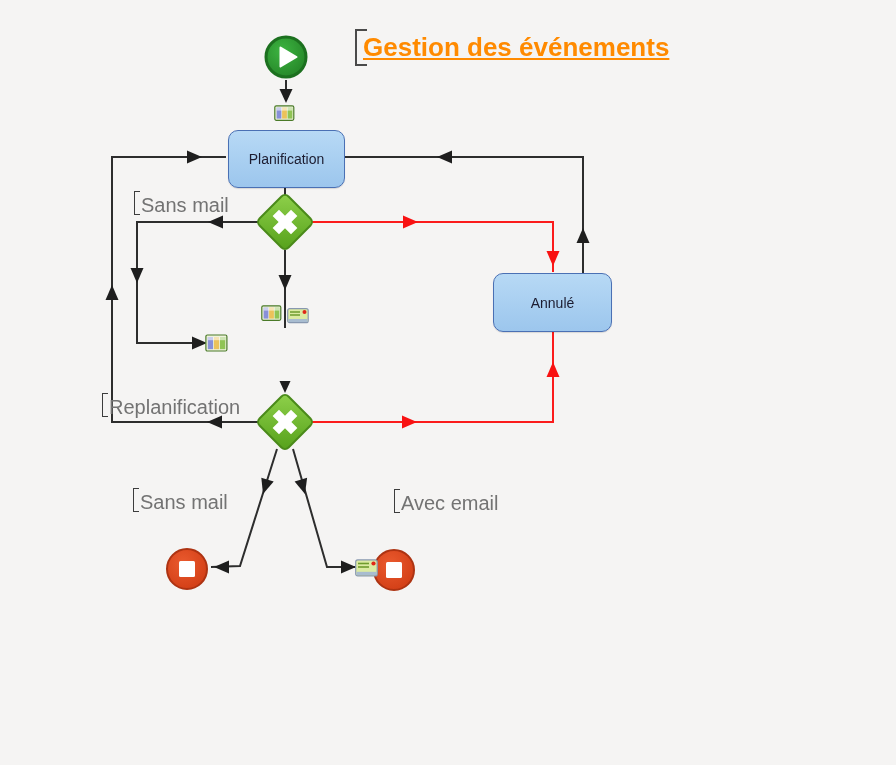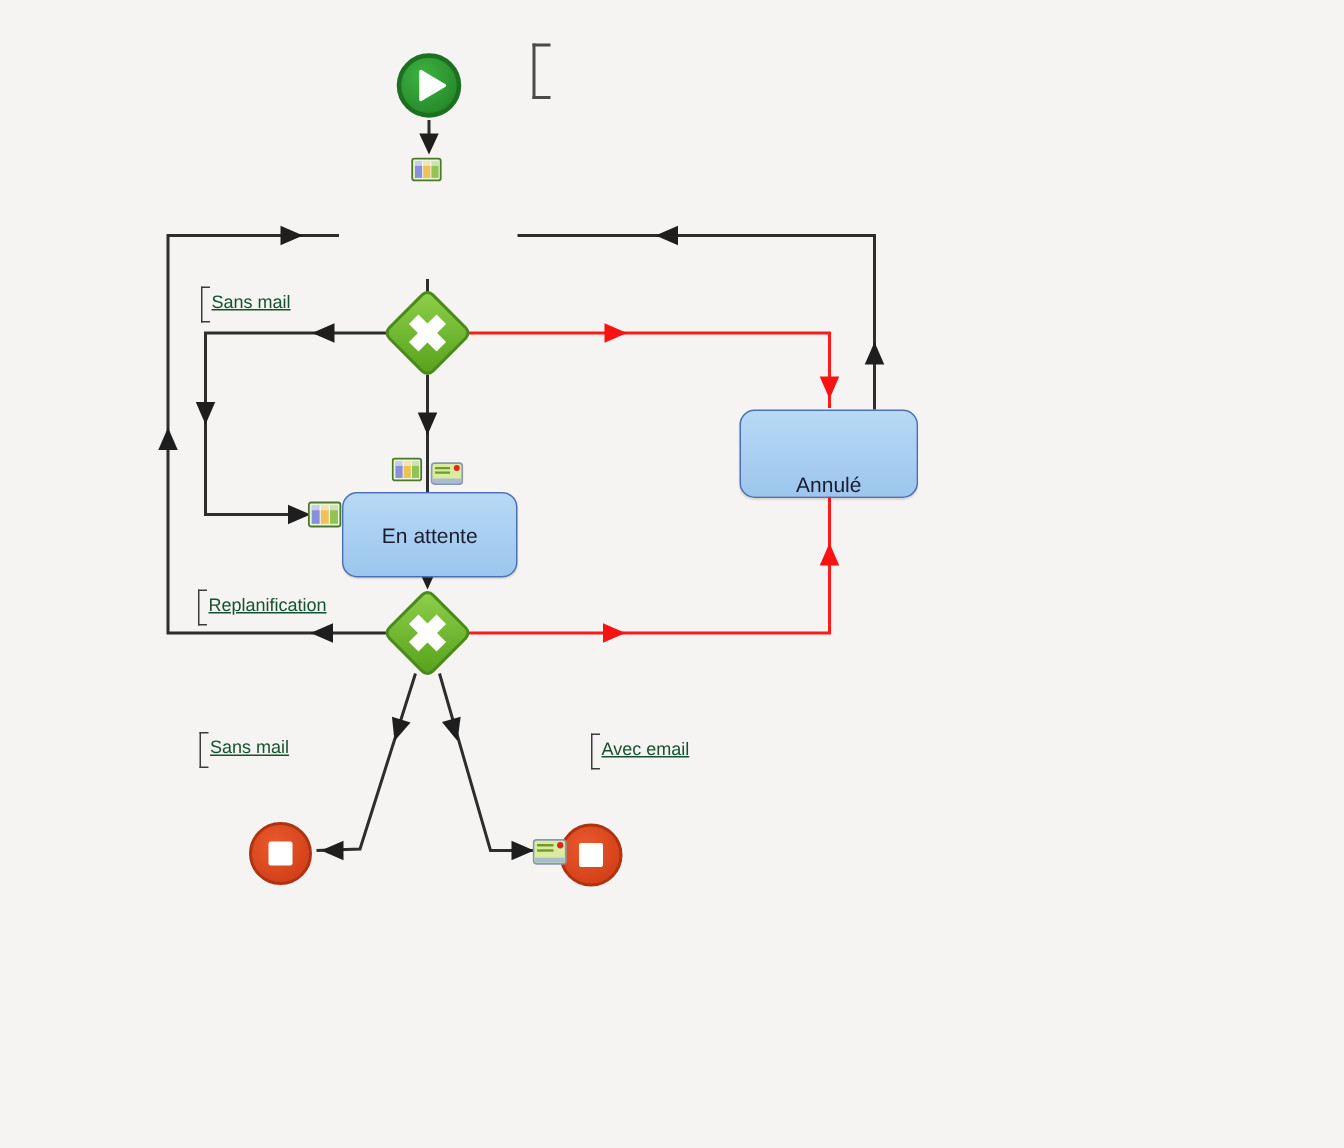--- a/index.html
+++ b/index.html
@@ -13,23 +13,22 @@
   .task{
     border:1.6px solid #4a70b4;border-radius:10px;
     background:linear-gradient(#b7d9f5,#9cc6ed);
     display:flex;align-items:center;justify-content:center;
     font-size:14px;color:#1c1c30;
     box-shadow:0 1px 1px rgba(0,0,0,0.12);
     cursor:default;
   }
   .icon{position:absolute;z-index:3;}
   .edge-label{
-    position:absolute;z-index:2;font-size:12px;color:#14532d;white-space:nowrap;
+    position:absolute;z-index:2;font-size:20px;color:#737373;white-space:nowrap;
     padding-left:7px;
-    text-decoration:underline;
   }
   .edge-label .bracket{
     position:absolute;left:0;top:-3px;width:5px;height:22px;
     border-left:1.6px solid #3c3c3c;border-top:1.6px solid #3c3c3c;border-bottom:1.6px solid #3c3c3c;
   }
   #title{
     position:absolute;left:363px;top:32px;z-index:2;
     font-size:26px;font-weight:bold;color:#ff8a00;
     text-decoration:underline;white-space:nowrap;cursor:pointer;
   }
@@ -80,40 +79,41 @@
     </g>
     <g fill="#f81212">
       <polygon points="418,222 403,215.5 403,228.5"></polygon>
       <polygon points="553,266 546.5,251 559.5,251"></polygon>
       <polygon points="417,422 402,415.5 402,428.5"></polygon>
       <polygon points="553,362 546.5,377 559.5,377"></polygon>
     </g>
   </svg>
 
   <div id="title-bracket"></div>
+  <div id="title">Gestion des événements</div>
 
   <div class="node" style="left:263px;top:34px;">
     <svg width="46" height="46">
       <defs>
         <radialGradient id="sg" cx="40%" cy="35%" r="75%">
           <stop offset="0%" stop-color="#3db441"></stop>
             <stop offset="100%" stop-color="#238226"></stop>
         </radialGradient>
       </defs>
       <circle cx="23" cy="23" r="20" fill="url(#sg)" stroke="#1c701f" stroke-width="3"></circle>
       <path d="M17.5,13.5 L33.5,23 L17.5,32.5 Z" fill="#ffffff" stroke="#ffffff" stroke-width="2" stroke-linejoin="round"></path>
     </svg>
   </div>
 
-
-  <div class="node task" style="left:228px;top:328px;width:115px;height:55px;">
-    <span>En attente</span>
-  </div>
-
-  <div class="node task" style="left:493px;top:273px;width:117px;height:57px;align-items:flex-end;">
+  <div class="node task" style="left:228px;top:130px;width:115px;height:56px;">
+    <span>Planification</span>
+  </div>
+
+
+  <div class="node task" style="left:493px;top:273px;width:117px;height:57px;">
     <span>Annulé</span>
   </div>
 
   <div class="node" style="left:253px;top:190px;">
     <svg width="64" height="64">
       <defs>
         <linearGradient id="gg1" x1="0" y1="0" x2="1" y2="1">
           <stop offset="0%" stop-color="#8fd14b"></stop>
             <stop offset="100%" stop-color="#55a01a"></stop>
         </linearGradient>
@@ -202,21 +202,21 @@
       <line x1="3" y1="8" x2="14" y2="8" stroke="#6f9c2e" stroke-width="1.6"></line>
       <circle cx="18.5" cy="4.5" r="2.1" fill="#e02818"></circle>
     </svg>
   </div>
 
   <div class="edge-label" style="left:134px;top:194px;">
     <span class="bracket"></span>
     <span>Sans mail</span>
   </div>
 
-  <div class="edge-label" style="left:132px;top:396px;">
+  <div class="edge-label" style="left:102px;top:396px;">
     <span class="bracket"></span>
     <span>Replanification</span>
   </div>
 
   <div class="edge-label" style="left:133px;top:491px;">
     <span class="bracket"></span>
     <span>Sans mail</span>
   </div>
 
   <div class="edge-label" style="left:394px;top:492px;">

